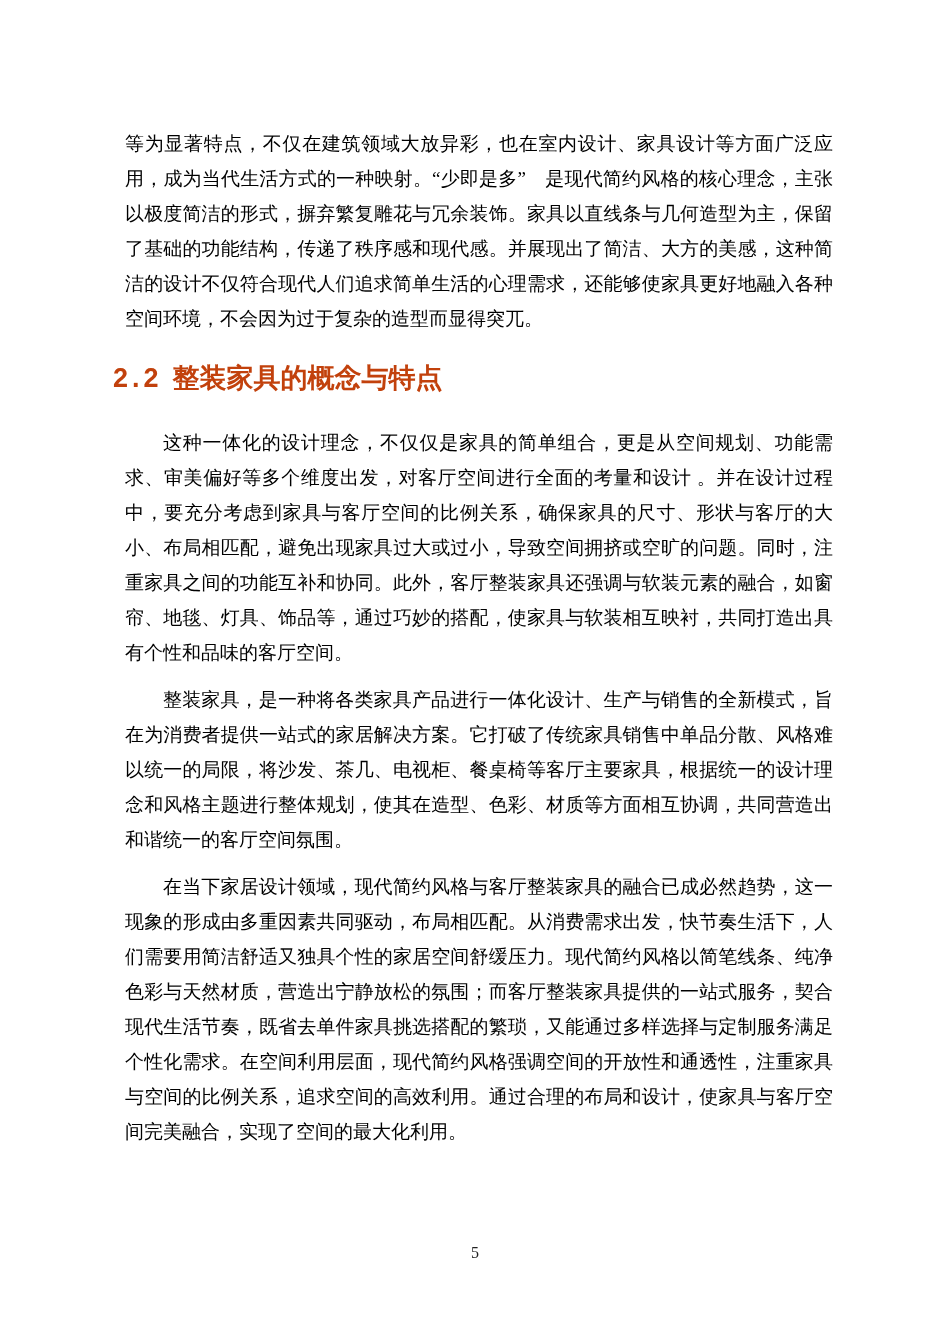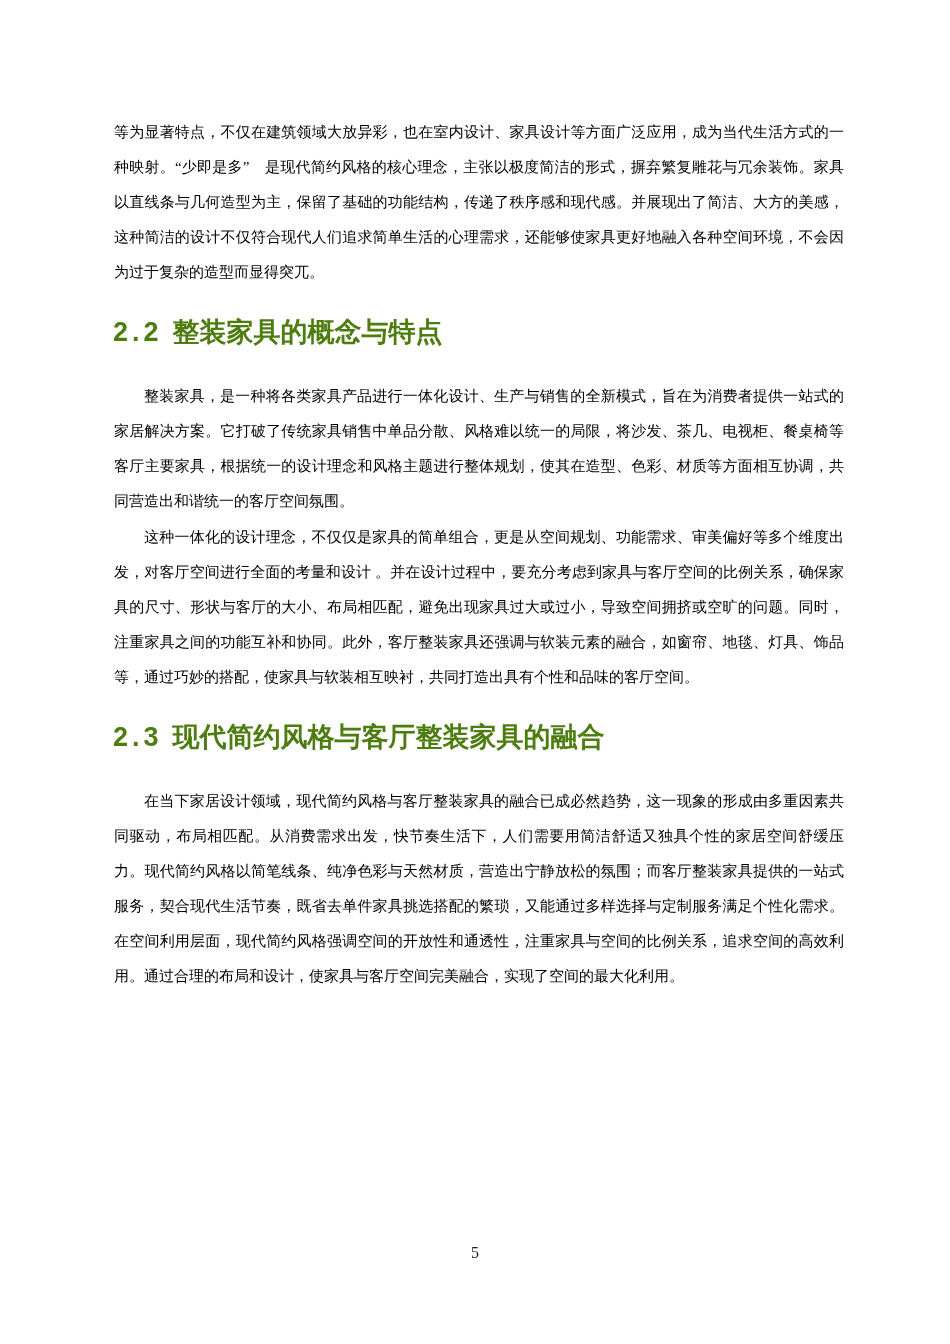--- a/index.html
+++ b/index.html
@@ -12,37 +12,37 @@
     width: 950px;
     height: 1344px;
     box-sizing: border-box;
     padding: 114px 105px 0 113px;
     background: #ffffff;
     color: #000000;
     overflow: hidden;
     font-family: "Liberation Serif", "DejaVu Serif", serif;
   }
   .para {
-    margin: 1px;
-    font-size: 15px;
+    margin: 12px;
+    font-size: 19px;
     line-height: 35px;
     text-align: justify;
     text-indent: 2em;
     color: #000000;
   }
   .para.cont {
     text-indent: 0;
   }
   .heading {
     margin: 22px 0 27px 0;
     font-family: "Liberation Sans", "DejaVu Sans", sans-serif;
     font-weight: 700;
     font-size: 27px;
     line-height: 40px;
-    color: #4d7c0f;
+    color: #c2410c;
     text-indent: 0;
   }
   .h-num {
     letter-spacing: 4px;
     margin-right: 10px;
     font-weight: 700;
   }
   .page-number {
     position: absolute;
     top: 1243px;
@@ -59,25 +59,22 @@
 <body>
 
 <main class="page">
 
   <p class="para cont">等为显著特点，不仅在建筑领域大放异彩，也在室内设计、家具设计等方面广泛应用，成为当代生活方式的一种映射。“少即是多”　是现代简约风格的核心理念，主张以极度简洁的形式，摒弃繁复雕花与冗余装饰。家具以直线条与几何造型为主，保留了基础的功能结构，传递了秩序感和现代感。并展现出了简洁、大方的美感，这种简洁的设计不仅符合现代人们追求简单生活的心理需求，还能够使家具更好地融入各种空间环境，不会因为过于复杂的造型而显得突兀。</p>
 
   <h2 class="heading">
     <span class="h-num">2.2</span><span class="h-title">整装家具的概念与特点</span>
   </h2>
 
+  <p class="para">这种一体化的设计理念，不仅仅是家具的简单组合，更是从空间规划、功能需求、审美偏好等多个维度出发，对客厅空间进行全面的考量和设计 。并在设计过程中，要充分考虑到家具与客厅空间的比例关系，确保家具的尺寸、形状与客厅的大小、布局相匹配，避免出现家具过大或过小，导致空间拥挤或空旷的问题。同时，注重家具之间的功能互补和协同。此外，客厅整装家具还强调与软装元素的融合，如窗帘、地毯、灯具、饰品等，通过巧妙的搭配，使家具与软装相互映衬，共同打造出具有个性和品味的客厅空间。</p>
+
   <p class="para">整装家具，是一种将各类家具产品进行一体化设计、生产与销售的全新模式，旨在为消费者提供一站式的家居解决方案。它打破了传统家具销售中单品分散、风格难以统一的局限，将沙发、茶几、电视柜、餐桌椅等客厅主要家具，根据统一的设计理念和风格主题进行整体规划，使其在造型、色彩、材质等方面相互协调，共同营造出和谐统一的客厅空间氛围。</p>
 
-  <p class="para">这种一体化的设计理念，不仅仅是家具的简单组合，更是从空间规划、功能需求、审美偏好等多个维度出发，对客厅空间进行全面的考量和设计 。并在设计过程中，要充分考虑到家具与客厅空间的比例关系，确保家具的尺寸、形状与客厅的大小、布局相匹配，避免出现家具过大或过小，导致空间拥挤或空旷的问题。同时，注重家具之间的功能互补和协同。此外，客厅整装家具还强调与软装元素的融合，如窗帘、地毯、灯具、饰品等，通过巧妙的搭配，使家具与软装相互映衬，共同打造出具有个性和品味的客厅空间。</p>
-
-  <h2 class="heading">
-    <span class="h-num">2.3</span><span class="h-title">现代简约风格与客厅整装家具的融合</span>
-  </h2>
 
   <p class="para">在当下家居设计领域，现代简约风格与客厅整装家具的融合已成必然趋势，这一现象的形成由多重因素共同驱动，布局相匹配。从消费需求出发，快节奏生活下，人们需要用简洁舒适又独具个性的家居空间舒缓压力。现代简约风格以简笔线条、纯净色彩与天然材质，营造出宁静放松的氛围；而客厅整装家具提供的一站式服务，契合现代生活节奏，既省去单件家具挑选搭配的繁琐，又能通过多样选择与定制服务满足个性化需求。在空间利用层面，现代简约风格强调空间的开放性和通透性，注重家具与空间的比例关系，追求空间的高效利用。通过合理的布局和设计，使家具与客厅空间完美融合，实现了空间的最大化利用。</p>
 
   <div class="page-number">5</div>
 
 </main>
 
 </body></html>

